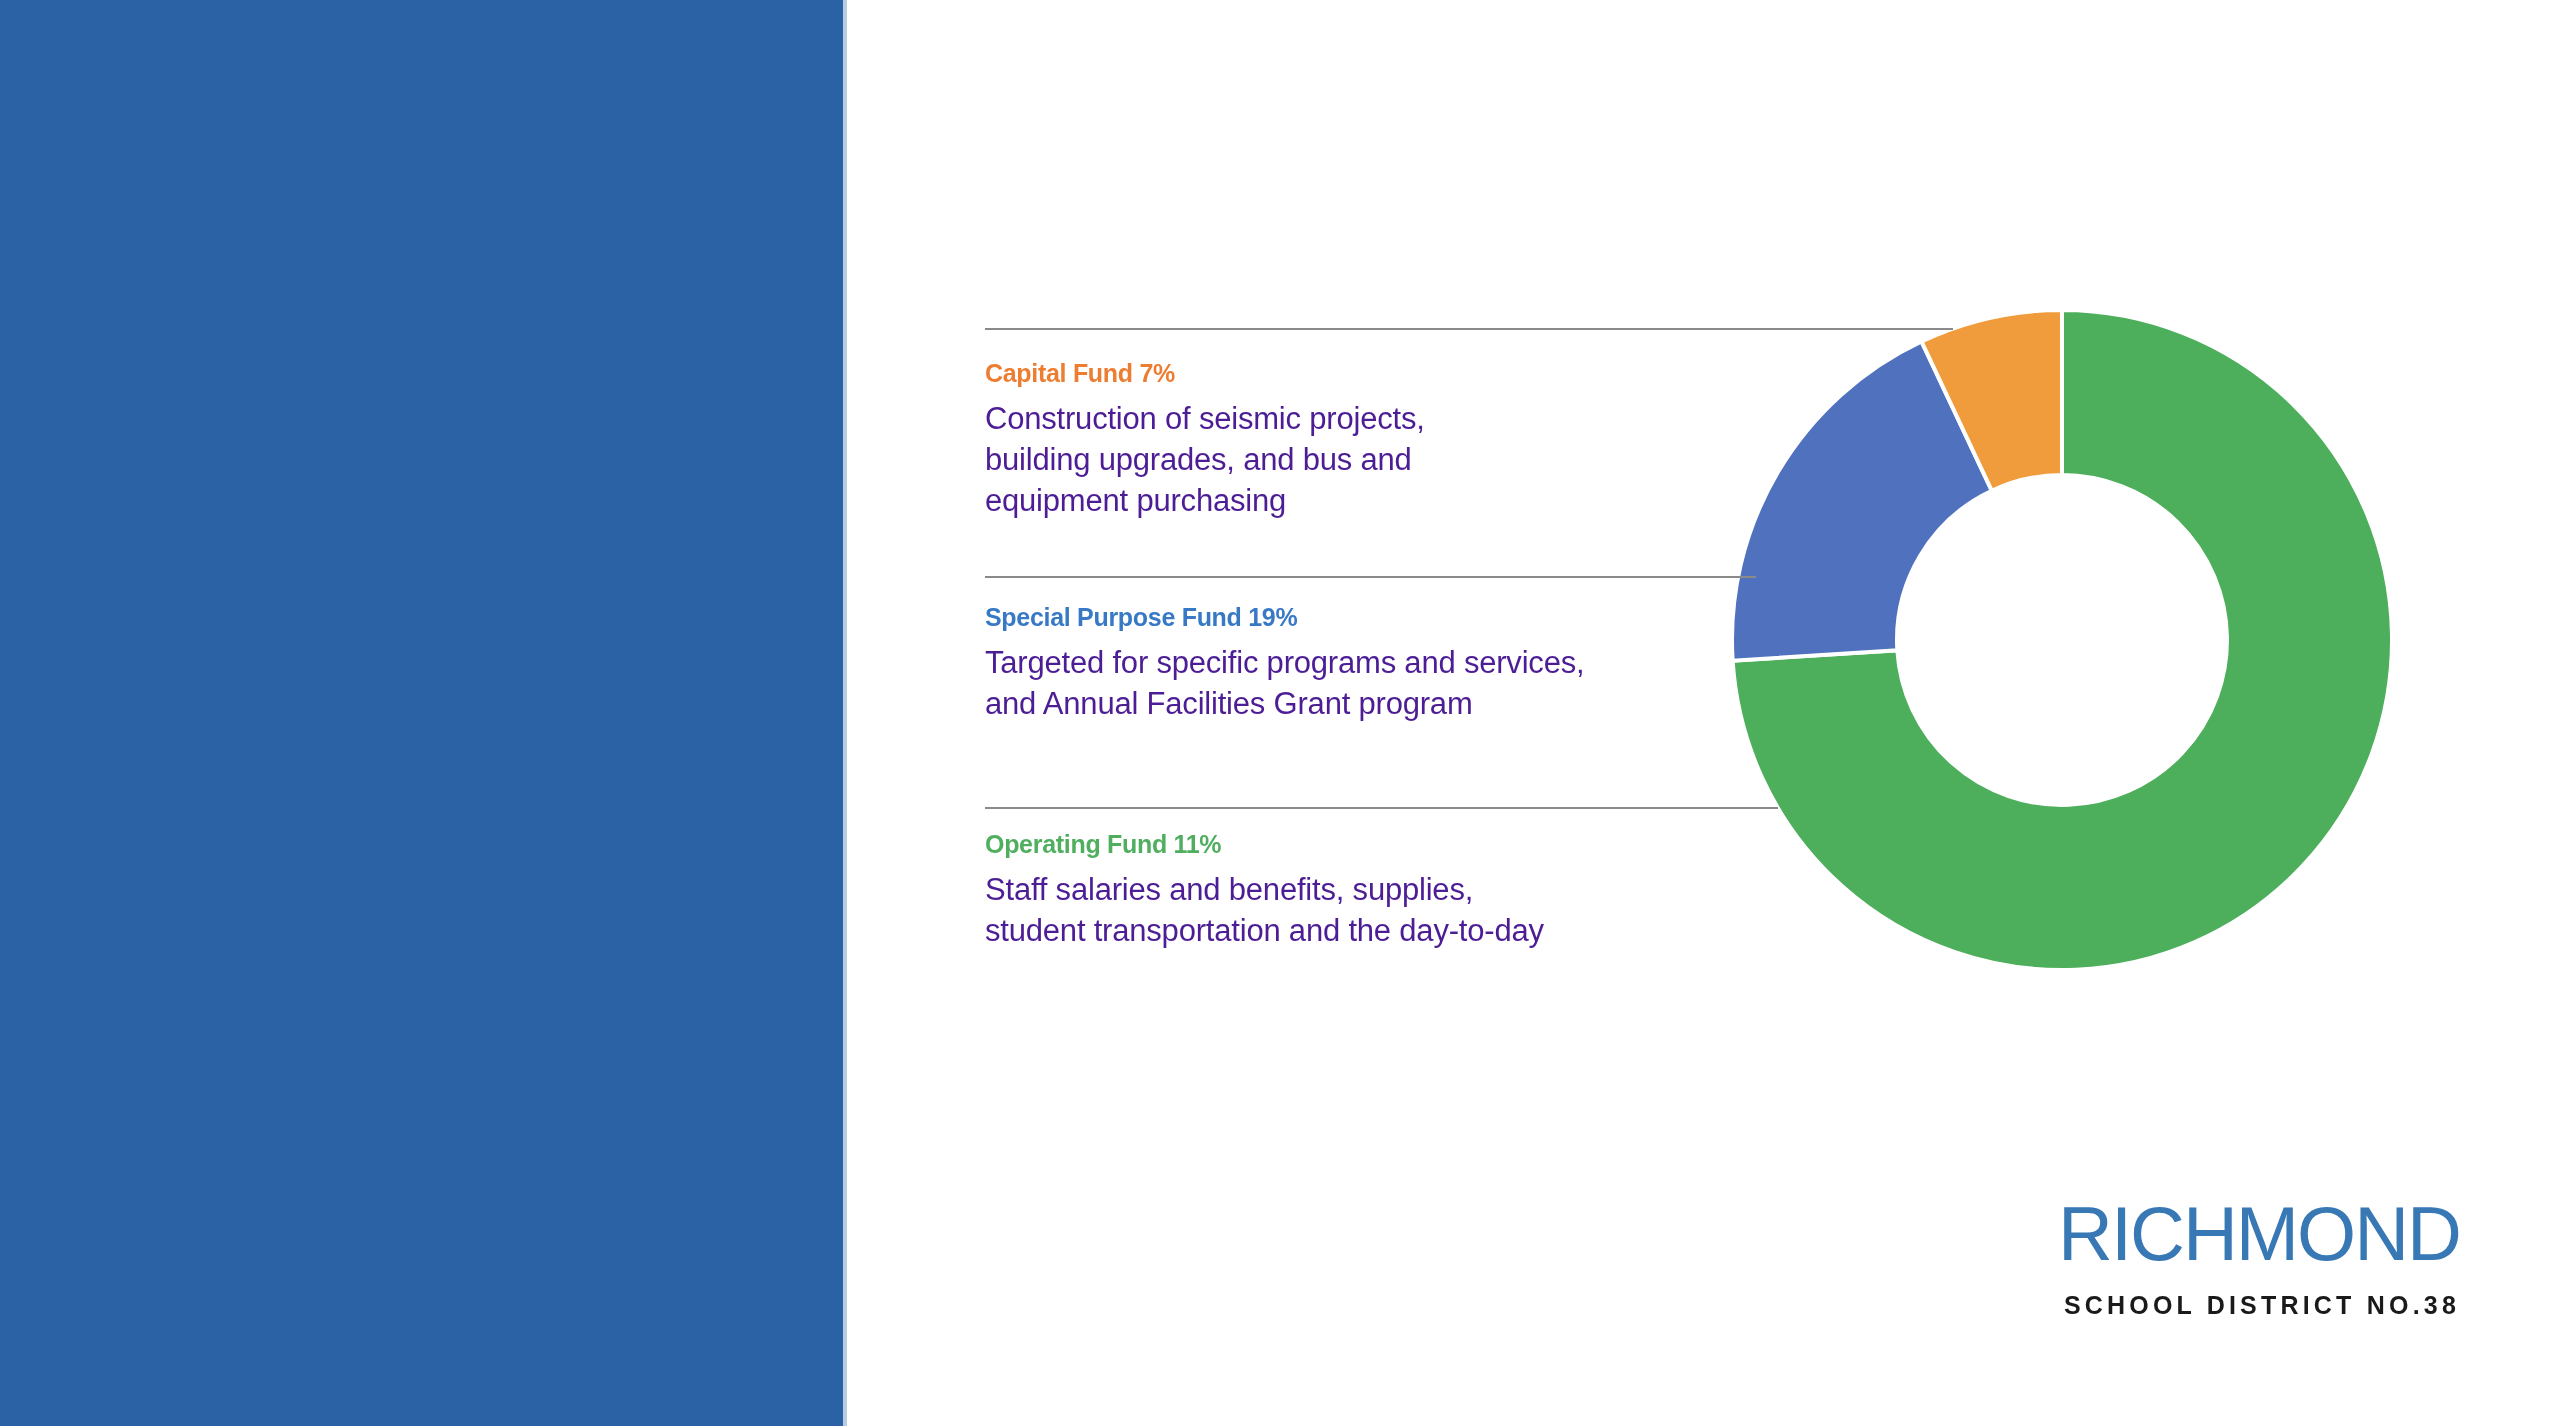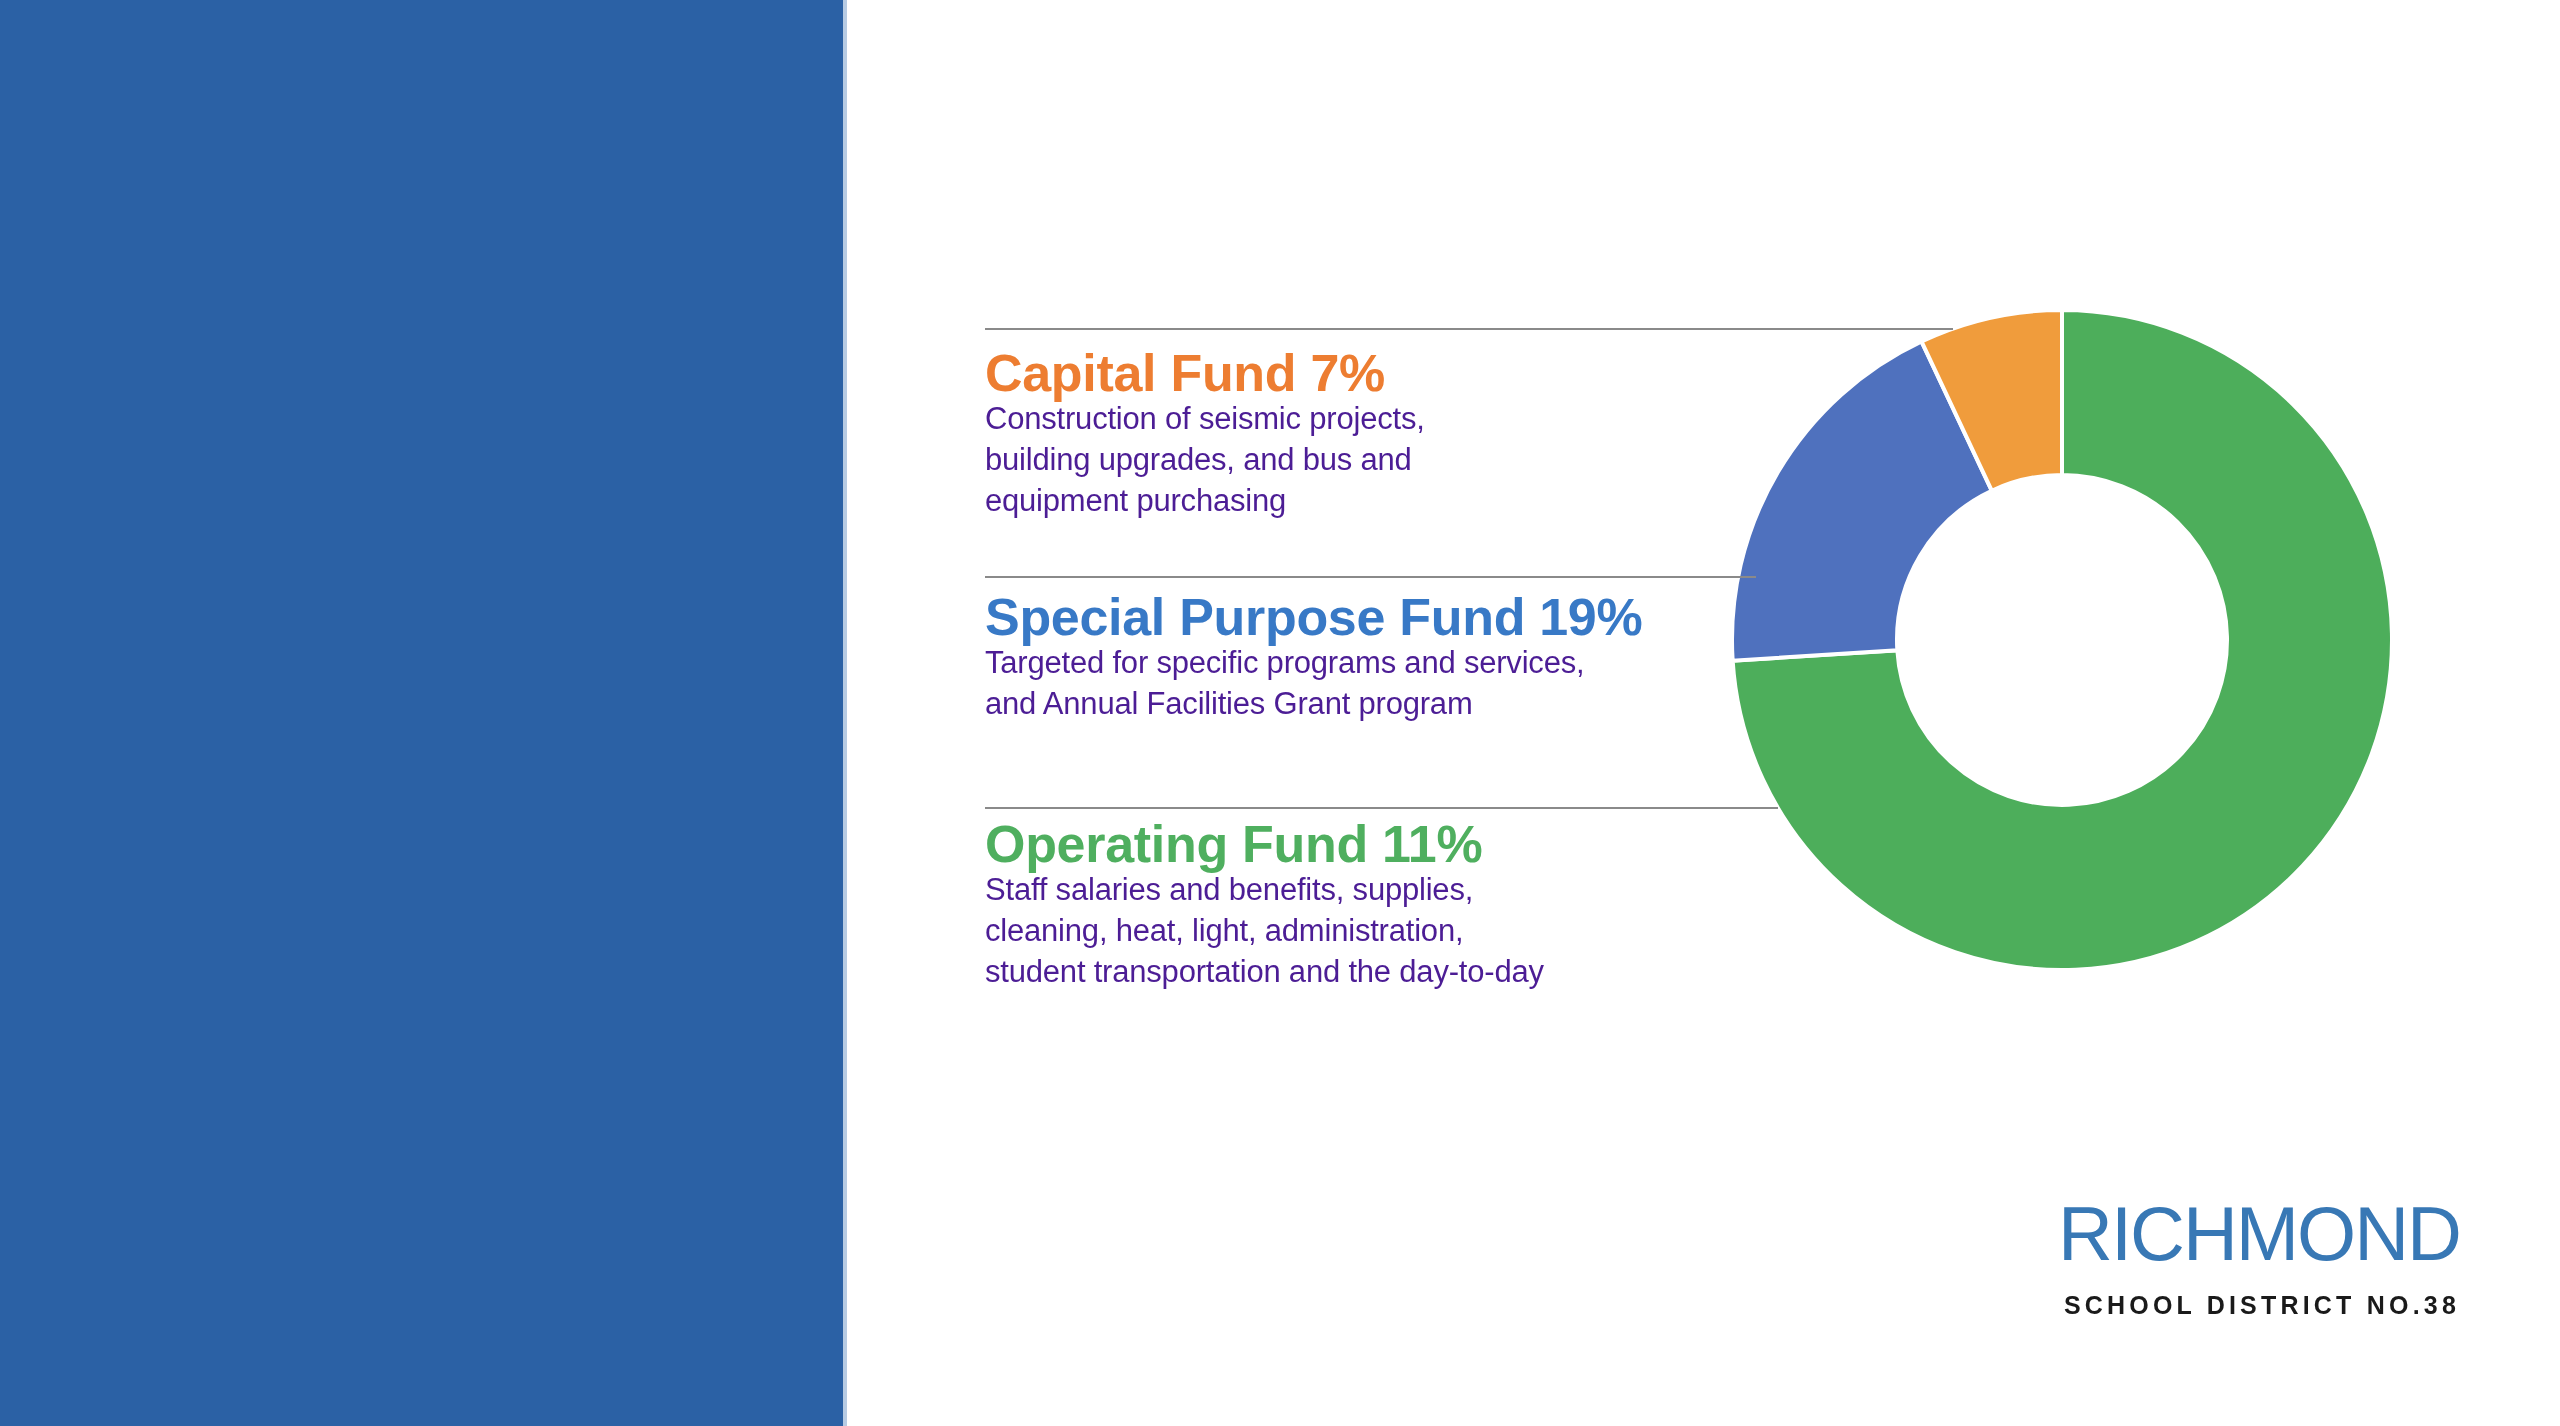--- a/index.html
+++ b/index.html
@@ -5,21 +5,21 @@
   html,body{margin:0;padding:0;background:#fff;}
   .canvas{
     position:relative;width:2560px;height:1426px;background:#ffffff;
     overflow:hidden;font-family:"Liberation Sans",sans-serif;
   }
   .sidebar{
     position:absolute;left:0;top:0;width:843px;height:1426px;
     border-right:4px solid #b7cbe3;
   }
   .fund{position:absolute;left:985px;width:830px;}
-  .fund h2{margin:0;font-size:52px;font-weight:bold;line-height:50px;letter-spacing:-0.3px;}
+  .fund h2{margin:0;font-size:25px;font-weight:bold;line-height:50px;letter-spacing:-0.3px;}
   .fund .desc{color:#4c1d95;font-size:31px;line-height:41px;letter-spacing:-0.2px;}
   .fund-1{top:348px;}
   .fund-2{top:592px;}
   .fund-3{top:819px;}
   .leader-line{position:absolute;height:2px;z-index:3;}
   .line-1{left:985px;top:328px;width:968px;}
   .line-2{left:985px;top:576px;width:771px;}
   .line-3{left:985px;top:807px;width:793px;}
   .donut{position:absolute;left:1726px;top:304px;width:672px;height:672px;z-index:2;}
   .logo{position:absolute;left:2052px;top:1198px;width:408px;text-align:right;z-index:2;}
@@ -51,21 +51,20 @@
     <div class="desc">
       <div>Targeted for specific programs and services,</div>
       <div>and Annual Facilities Grant program</div>
     </div>
   </section>
 
   <section class="fund fund-3">
     <h2 style="color: rgb(79, 175, 95);">Operating Fund 11%</h2>
     <div class="desc">
       <div>Staff salaries and benefits, supplies,</div>
-      <div>cleaning, heat, light, administration,</div>
       <div>student transportation and the day-to-day</div>
     </div>
   </section>
 
   <svg class="donut" viewBox="0 0 672 672">
       <path d="M 336.00 6.00 A 330 330 0 1 1 6.65 356.72 L 171.33 346.36 A 165 165 0 1 0 336.00 171.00 Z" fill="#4DAE5B" stroke="#ffffff" stroke-width="4"></path>
       <path d="M 6.65 356.72 A 330 330 0 0 1 195.49 37.41 L 265.75 186.70 A 165 165 0 0 0 171.33 346.36 Z" fill="#4F71BE" stroke="#ffffff" stroke-width="4"></path>
       <path d="M 195.49 37.41 A 330 330 0 0 1 336.00 6.00 L 336.00 171.00 A 165 165 0 0 0 265.75 186.70 Z" fill="#F09C3C" stroke="#ffffff" stroke-width="4"></path>
     </svg>
 

